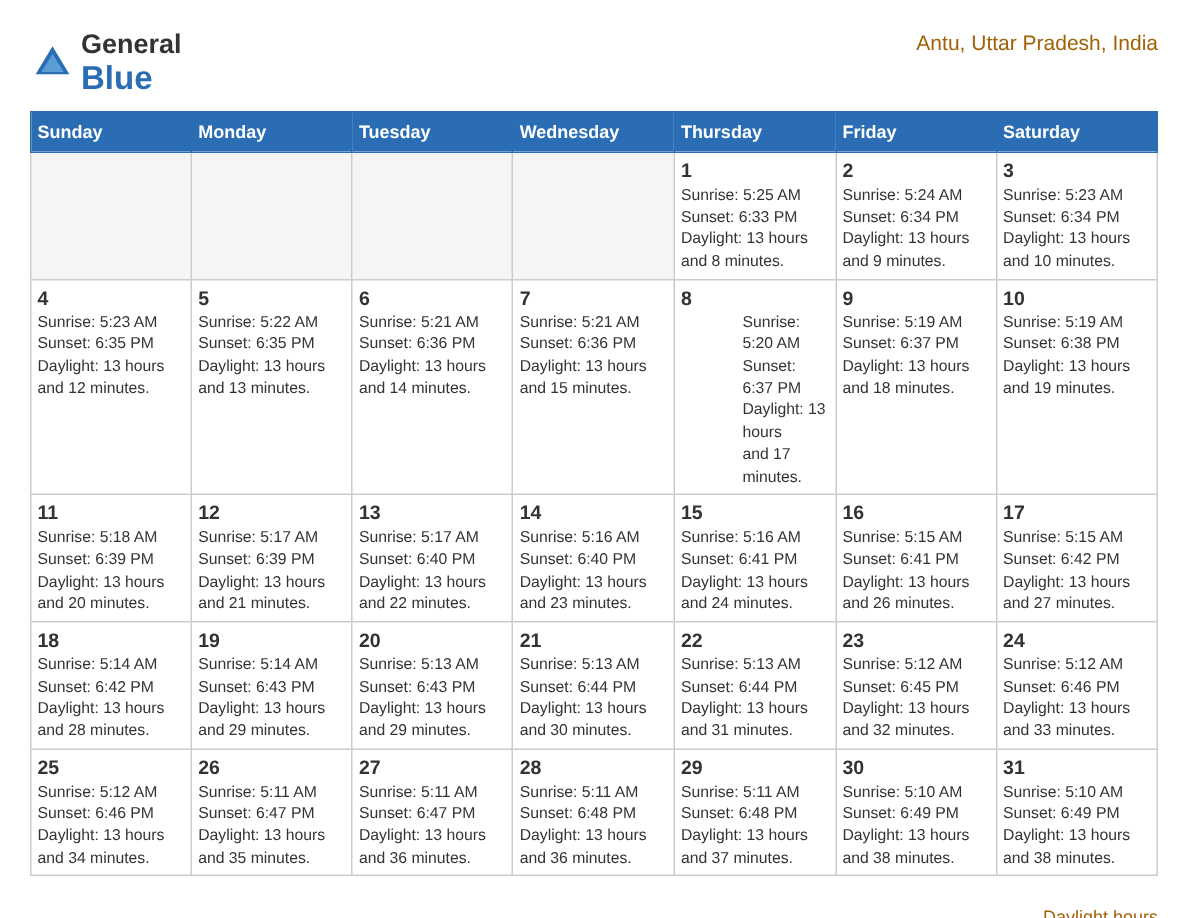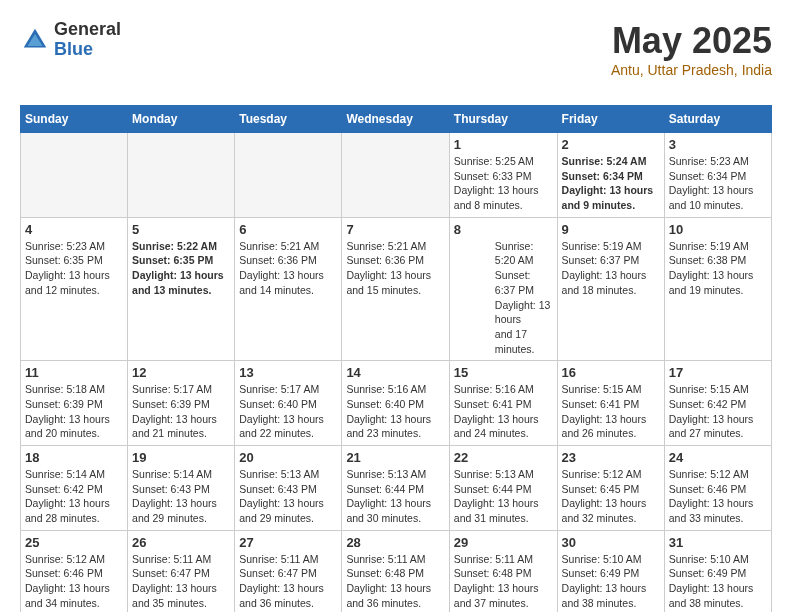--- a/index.html
+++ b/index.html
@@ -7,21 +7,21 @@
       font-family: Arial, sans-serif;
       background: #fff;
       width: 792px;
       min-height: 612px;
       padding: 20px;
     }
     .header-area {
       display: flex;
       justify-content: space-between;
       align-items: flex-start;
-      margin-bottom: 27px;
+      margin-bottom: 10px;
     }
     .logo {
       display: flex;
       align-items: center;
       gap: 4px;
     }
     .logo-text {
       display: flex;
       flex-direction: column;
       line-height: 1.1;
@@ -89,25 +89,24 @@
 <body>
 
 <div class="header-area">
   <div class="logo">
     <svg class="logo-icon" viewBox="0 0 40 40">
       <polygon points="20,5 35,30 5,30" fill="#2a6db5"></polygon>
       <polygon points="20,12 30,28 10,28" fill="#5a9fd4"></polygon>
     </svg>
     <div class="logo-text">
       <span style="font-size:18px;font-weight:bold;color:#333;">General</span>
-      <span style="font-size:18px;font-weight:bold;color:#2a6db5;">Blue</span>
+      <span style="font-size:22px;font-weight:bold;color:#2a6db5;">Blue</span>
     </div>
   </div>
   <div class="title-area">
-    <div class="month-year">May 2025</div>
     <div class="location">Antu, Uttar Pradesh, India</div>
   </div>
 </div>
 
 <table class="calendar-table">
   <thead>
     <tr>
     <th>Sunday</th>
         <th>Monday</th>
         <th>Tuesday</th>
@@ -125,21 +124,21 @@
         <td class="empty"></td>
         <td>
           <div class="day-number">1</div>
           <div class="day-info" style="white-space: pre-line;">Sunrise: 5:25 AM
 Sunset: 6:33 PM
 Daylight: 13 hours
 and 8 minutes.</div>
         </td>
         <td>
           <div class="day-number">2</div>
-          <div class="day-info" style="white-space: pre-line; font-weight: bold;">Sunrise: 5:24 AM
+          <div class="day-info" style="white-space: pre-line;">Sunrise: 5:24 AM
 Sunset: 6:34 PM
 Daylight: 13 hours
 and 9 minutes.</div>
         </td>
         <td>
           <div class="day-number">3</div>
           <div class="day-info" style="white-space: pre-line;">Sunrise: 5:23 AM
 Sunset: 6:34 PM
 Daylight: 13 hours
 and 10 minutes.</div>
@@ -148,21 +147,21 @@
       <tr>
         <td>
           <div class="day-number">4</div>
           <div class="day-info" style="white-space: pre-line;">Sunrise: 5:23 AM
 Sunset: 6:35 PM
 Daylight: 13 hours
 and 12 minutes.</div>
         </td>
         <td>
           <div class="day-number">5</div>
-          <div class="day-info" style="white-space: pre-line; font-weight: bold;">Sunrise: 5:22 AM
+          <div class="day-info" style="white-space: pre-line;">Sunrise: 5:22 AM
 Sunset: 6:35 PM
 Daylight: 13 hours
 and 13 minutes.</div>
         </td>
         <td>
           <div class="day-number">6</div>
           <div class="day-info" style="white-space: pre-line;">Sunrise: 5:21 AM
 Sunset: 6:36 PM
 Daylight: 13 hours
 and 14 minutes.</div>

